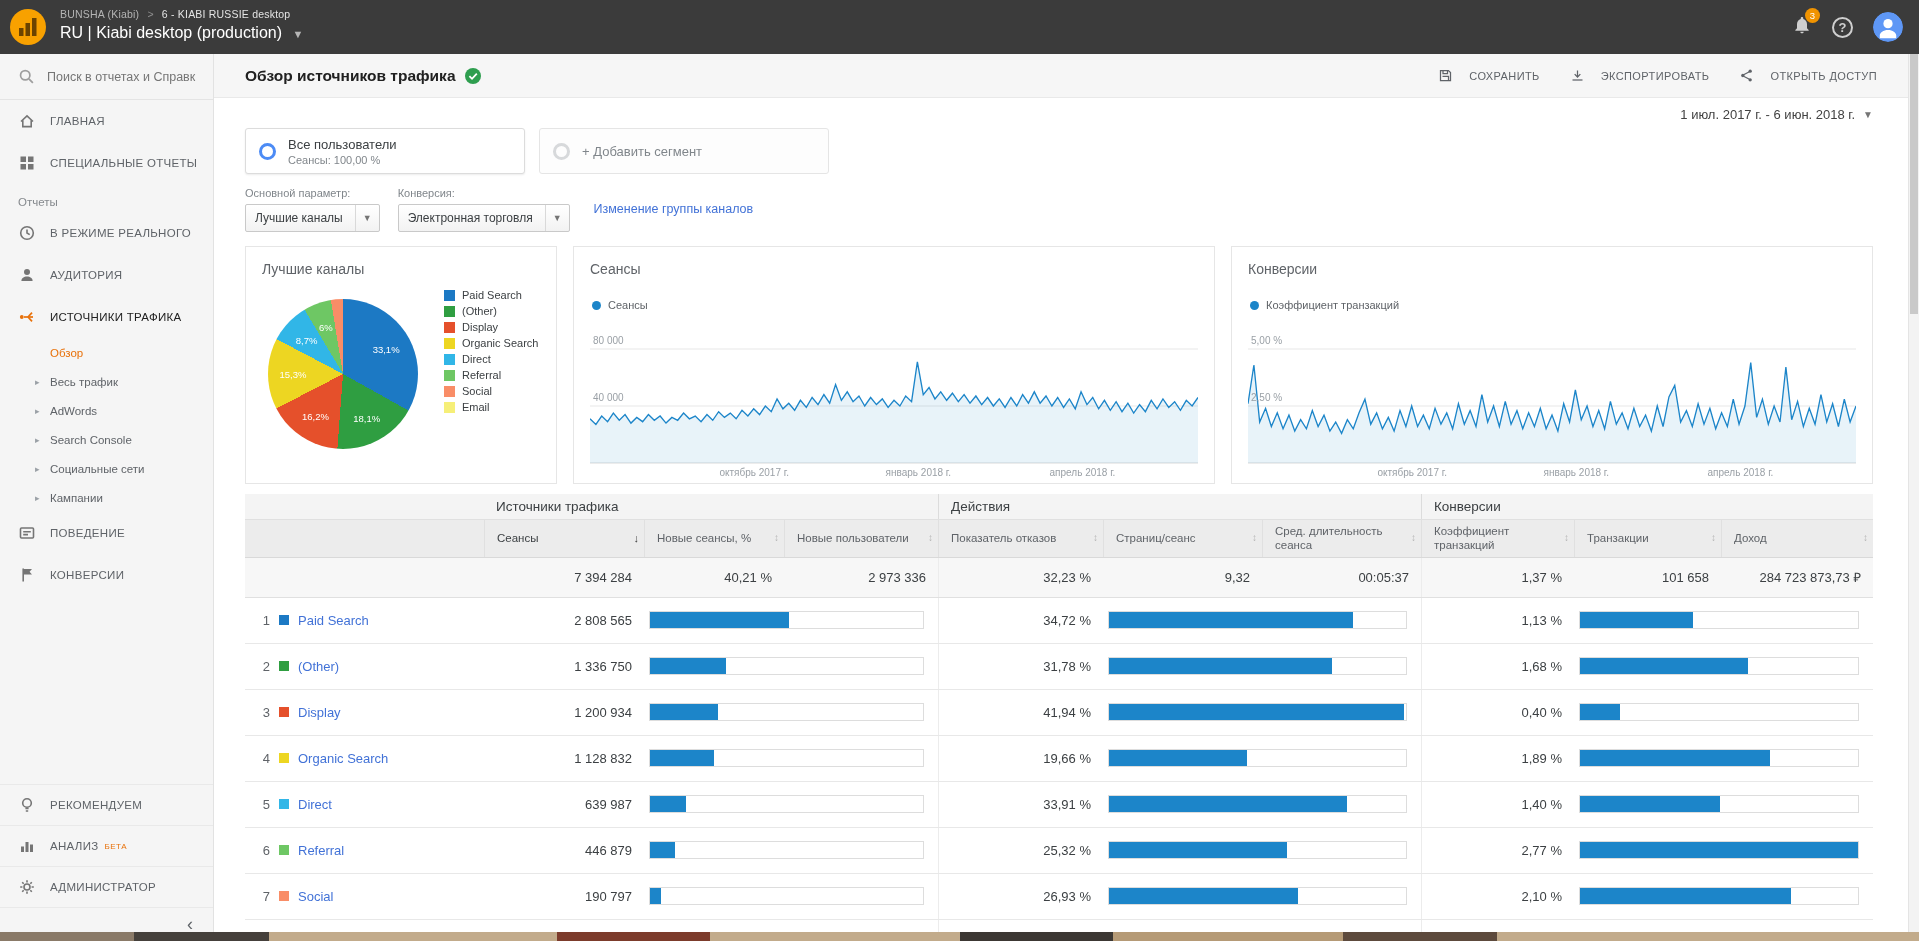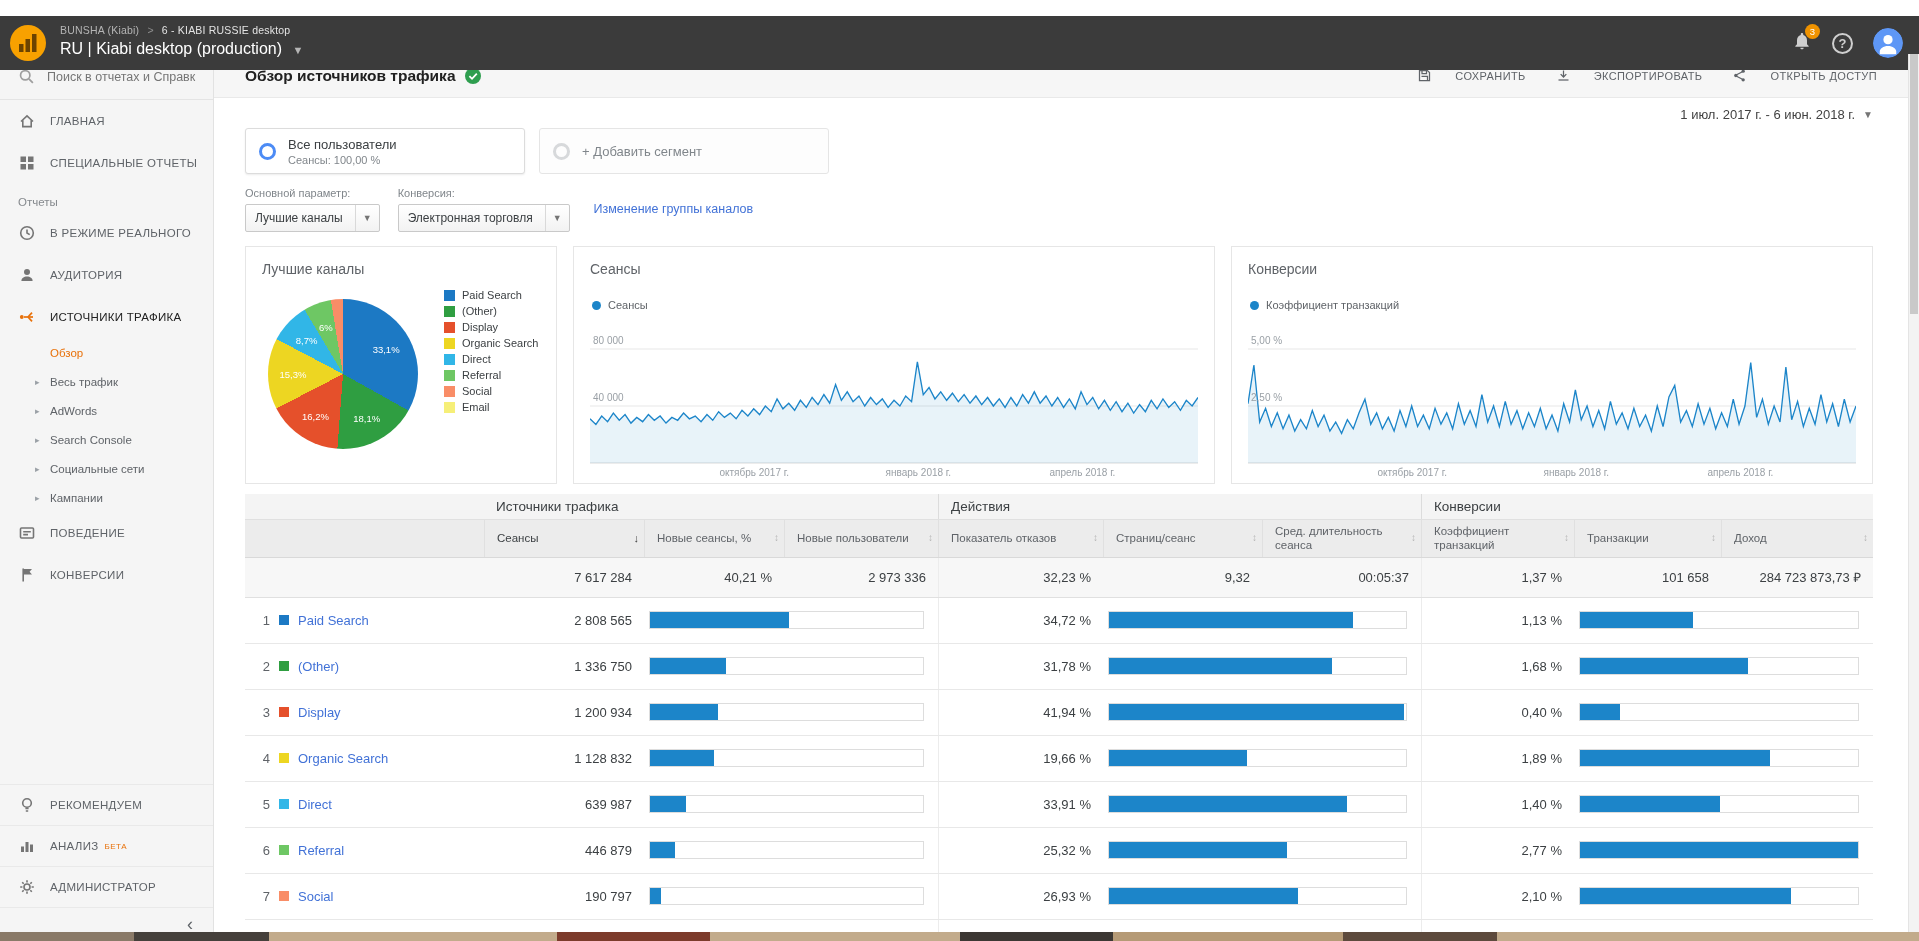--- a/index.html
+++ b/index.html
@@ -1,20 +1,20 @@
 <!DOCTYPE html>
 <html><head>
 <meta charset="utf-8">
 <style>
   * { margin:0; padding:0; box-sizing:border-box; }
   html,body { width:1919px; height:941px; overflow:hidden; background:#fff;
               font-family:"Liberation Sans", sans-serif; }
 
   
-  .top-header { position:absolute; left:0; top:16px; right:0; height:54px; background:#3b3b3b; z-index:30; }
+  .top-header { position:absolute; left:0; top:0; right:0; height:54px; background:#3b3b3b; z-index:30; }
   .logo { position:absolute; left:10px; top:9px; width:36px; height:36px; cursor:pointer; }
   .crumbs { position:absolute; left:60px; top:8px; font-size:10.5px; color:#b5b5b5; letter-spacing:.2px; }
   .crumbs .sep { margin:0 5px; color:#8f8f8f; }
   .crumbs .crumb-view { color:#e4e4e4; }
   .app-title { position:absolute; left:60px; top:24px; font-size:16px; color:#fff; cursor:pointer; }
   .app-title .caret { font-size:11px; color:#b5b5b5; margin-left:6px; }
   .header-icons { position:absolute; right:16px; top:0; height:54px; display:flex; align-items:center; gap:20px; }
   .bell-wrap { position:relative; cursor:pointer; }
   .badge { position:absolute; top:-7px; right:-8px; min-width:15px; height:15px; border-radius:8px;
            background:#f09300; color:#fff; font-size:9.5px; display:flex; align-items:center; justify-content:center; padding:0 3px; }
@@ -43,21 +43,21 @@
                   justify-content:flex-end; padding-right:20px; color:#5f6368; font-size:18px; cursor:pointer; }
   .beta-badge { color:#e8710a; font-size:8px; vertical-align:super; margin-left:4px; letter-spacing:.5px; }
 
   
   .main { position:absolute; left:214px; top:54px; right:0; bottom:0; background:#fff; }
   .title-bar { height:44px; background:#f6f6f6; border-bottom:1px solid #e9e9e9; display:flex;
                align-items:center; padding:0 42px 0 31px; }
   .page-title { font-size:15.5px; font-weight:bold; color:#212121; }
   .check-badge { margin-left:9px; display:flex; }
   .actions { margin-left:auto; display:flex; gap:30px; }
-  .action-btn { display:flex; align-items:center; gap:23px; font-size:11px; color:#5f6368;
+  .action-btn { display:flex; align-items:center; gap:16px; font-size:11px; color:#5f6368;
                 letter-spacing:.4px; cursor:pointer; white-space:nowrap; }
 
   .content { position:relative; padding:0 46px 0 31px; }
   .date-row { height:22px; margin-top:5px; display:flex; justify-content:flex-end; align-items:center;
               gap:8px; font-size:13px; color:#424242; cursor:pointer; }
   .date-row .caret { font-size:10px; color:#757575; }
 
   .segments-row { display:flex; gap:14px; margin-top:3px; }
   .segment-card { width:280px; height:46px; background:#fff; border:1px solid #dcdcdc; border-radius:3px;
                   box-shadow:0 1px 2px rgba(0,0,0,.08); display:flex; align-items:center; padding:0 13px;
@@ -517,21 +517,21 @@
             <span class="sort-icon">↕</span>
         </div>
         <div class="col-cell">
           <span>Доход</span>
             <span class="sort-icon">↕</span>
         </div>
       </div>
 
       <div class="t-grid summary-row">
         <div class="sum-cell"></div>
-        <div class="sum-cell">7 617 284</div>
+        <div class="sum-cell">7 394 284</div>
         <div class="sum-cell">40,21 %</div>
         <div class="sum-cell">2 973 336</div>
         <div class="sum-cell gb">32,23 %</div>
         <div class="sum-cell">9,32</div>
         <div class="sum-cell">00:05:37</div>
         <div class="sum-cell gb">1,37 %</div>
         <div class="sum-cell">101 658</div>
         <div class="sum-cell">284 723 873,73 ₽</div>
       </div>
 

